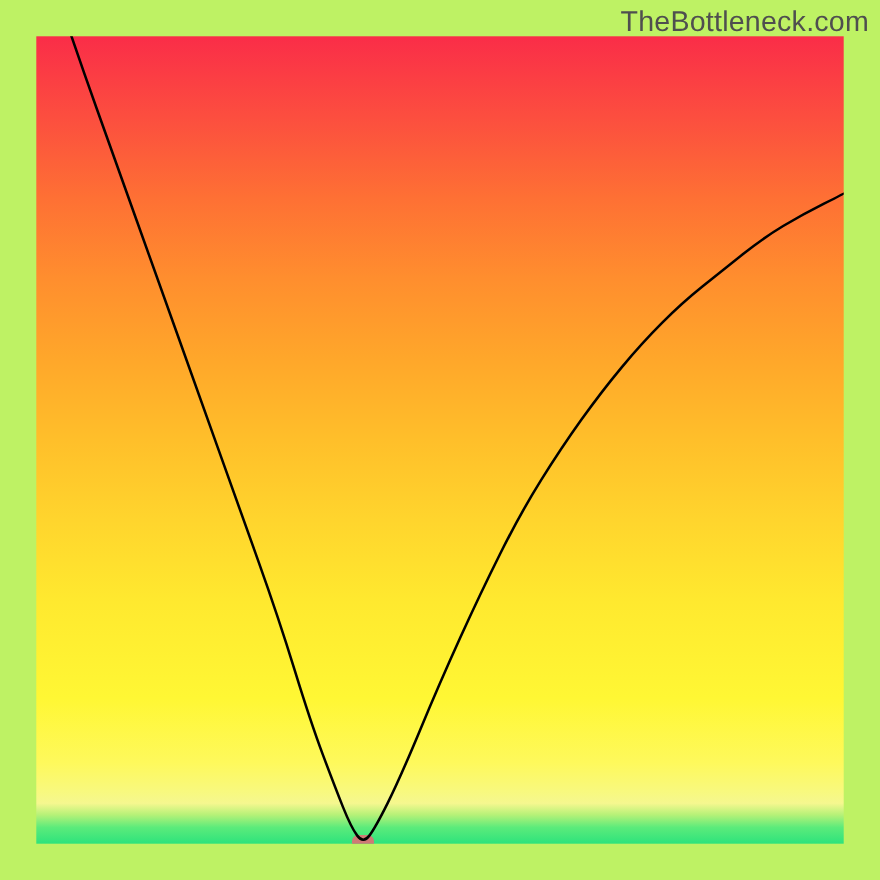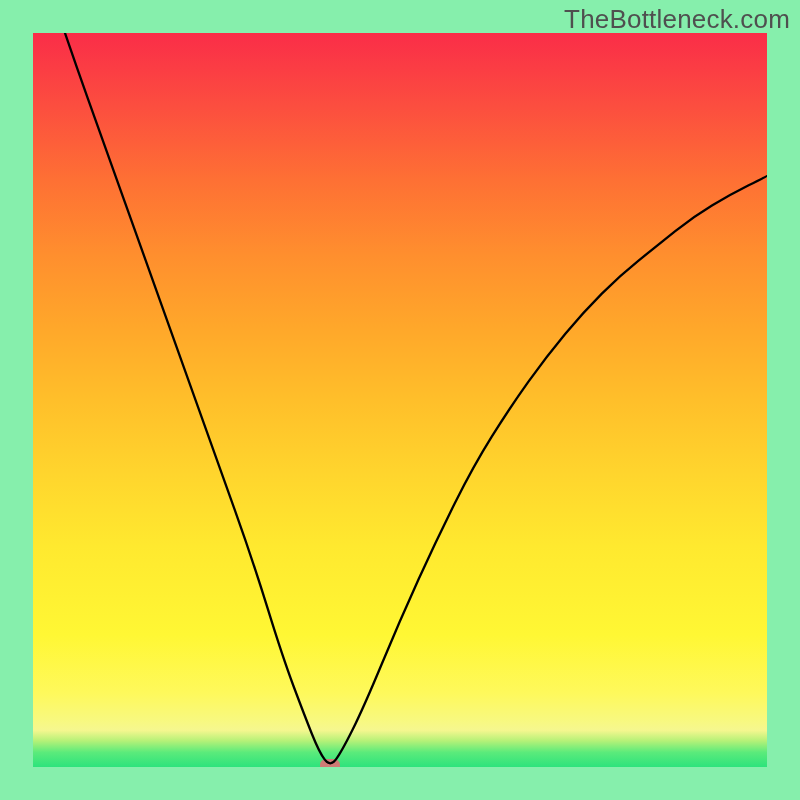--- a/index.html
+++ b/index.html
@@ -8,21 +8,21 @@
     width: 800px;
     height: 800px;
     background: #000;
     overflow: hidden;
     font-family: Arial, Helvetica, sans-serif;
   }
   .frame {
     position: relative;
     width: 800px;
     height: 800px;
-    background: #86efac;
+    background: #bef264;
   }
   .watermark {
     position: absolute;
     top: 4px;
     right: 10px;
     color: #4f4f4f;
     font-size: 26px;
     font-weight: 500;
     letter-spacing: 0.2px;
     z-index: 20;

